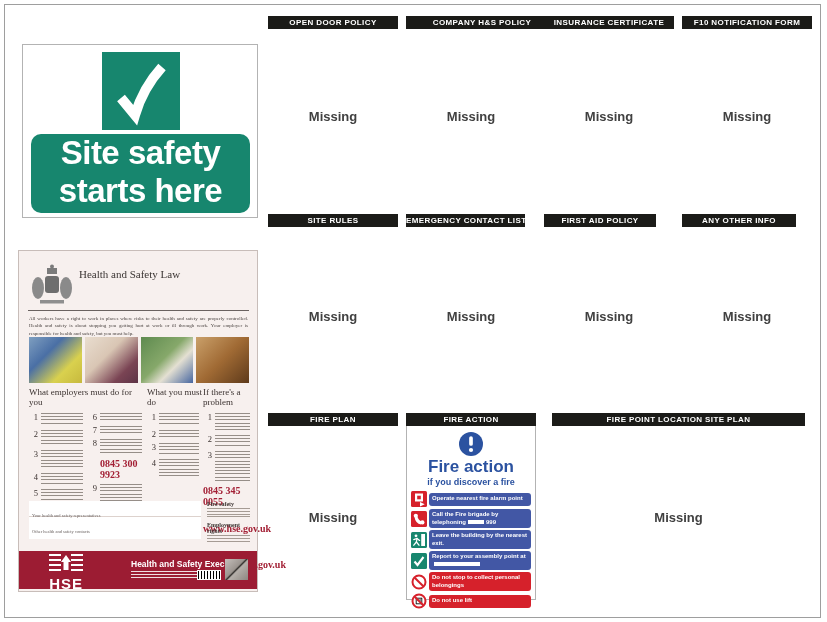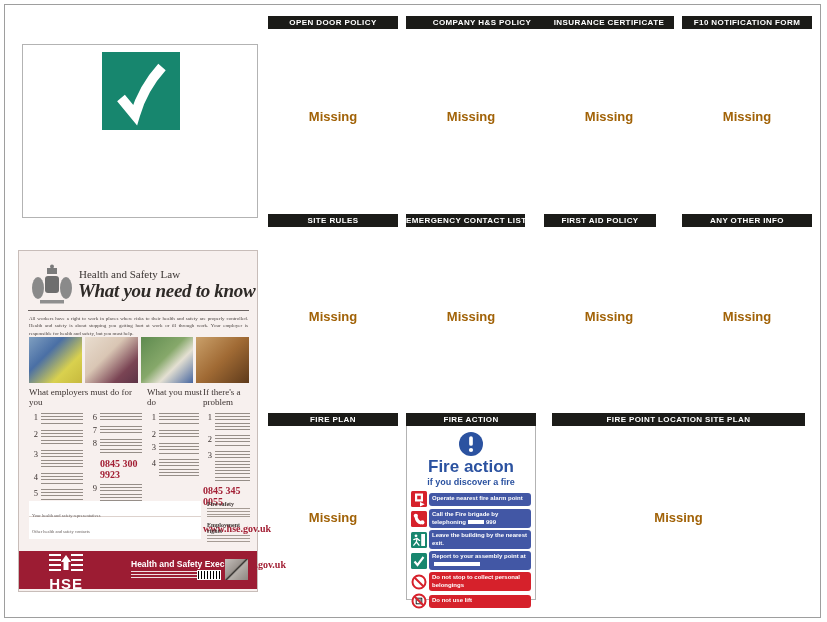--- a/index.html
+++ b/index.html
@@ -5,21 +5,21 @@
   html,body{margin:0;padding:0;background:#ffffff;}
   .canvas{position:relative;width:827px;height:622px;background:#fff;overflow:hidden;
           font-family:"Liberation Sans",sans-serif;}
   .frame{position:absolute;left:4px;top:4px;width:815px;height:612px;border:1px solid #9e9e9e;}
 
   
   .hdr{position:absolute;height:13px;background:#1b1b18;color:#fff;
        font-size:8px;font-weight:bold;line-height:13px;text-align:center;
        letter-spacing:.4px;white-space:nowrap;overflow:hidden;}
   
-  .missing{position:absolute;text-align:center;font-size:13px;font-weight:bold;color:#a16207;}
+  .missing{position:absolute;text-align:center;font-size:13px;font-weight:bold;color:#404040;}
 
   
   .sss{position:absolute;left:22px;top:44px;width:236px;height:174px;background:#fff;
        border:1px solid #b3b3b3;box-sizing:border-box;}
   .sss-check{position:absolute;left:79px;top:7px;width:78px;height:78px;background:#17866E;}
   .sss-panel{position:absolute;left:8px;top:89px;width:219px;height:79px;background:#17866E;
              border-radius:10px;color:#fff;font-weight:bold;font-size:33px;line-height:38px;
              text-align:center;letter-spacing:-.5px;}
 
   
@@ -87,21 +87,21 @@
 <div class="canvas">
   <div class="frame"></div>
 
   <div class="hdr" style="left:268px;top:16px;width:130px;">OPEN DOOR POLICY</div>
   <div class="hdr" style="left:406px;top:16px;width:152px;">COMPANY H&amp;S POLICY</div>
   <div class="hdr" style="left:544px;top:16px;width:130px;">INSURANCE CERTIFICATE</div>
   <div class="hdr" style="left:682px;top:16px;width:130px;">F10 NOTIFICATION FORM</div>
   <div class="hdr" style="left:268px;top:214px;width:130px;">SITE RULES</div>
   <div class="hdr" style="left:406px;top:214px;width:119px;">EMERGENCY CONTACT LIST</div>
   <div class="hdr" style="left:544px;top:214px;width:112px;">FIRST AID POLICY</div>
-  <div class="hdr" style="left:682px;top:214px;width:130px;">ANY OTHER INFO</div>
+  <div class="hdr" style="left:682px;top:214px;width:114px;">ANY OTHER INFO</div>
   <div class="hdr" style="left:268px;top:413px;width:130px;">FIRE PLAN</div>
   <div class="hdr" style="left:406px;top:413px;width:130px;">FIRE ACTION</div>
   <div class="hdr" style="left:552px;top:413px;width:253px;text-align:center;">FIRE POINT LOCATION SITE PLAN</div>
 
   <div class="missing" style="left:268px;top:109px;width:130px;">Missing</div>
   <div class="missing" style="left:406px;top:109px;width:130px;">Missing</div>
   <div class="missing" style="left:544px;top:109px;width:130px;">Missing</div>
   <div class="missing" style="left:682px;top:109px;width:130px;">Missing</div>
   <div class="missing" style="left:268px;top:309px;width:130px;">Missing</div>
   <div class="missing" style="left:406px;top:309px;width:130px;">Missing</div>
@@ -109,20 +109,24 @@
   <div class="missing" style="left:682px;top:309px;width:130px;">Missing</div>
   <div class="missing" style="left:268px;top:510px;width:130px;">Missing</div>
   <div class="missing" style="left:552px;top:510px;width:253px;">Missing</div>
 
   <div class="sss">
     <div class="sss-check">
       <svg viewBox="0 0 78 78" width="78" height="78">
         <path d="M19 46 L33 63 Q41 36 60 15" stroke="#fff" stroke-width="10" fill="none"></path>
       </svg>
     </div>
+    <div class="sss-panel">
+      <div>Site safety</div>
+      <div>starts here</div>
+    </div>
   </div>
 
   <div class="fa">
     <svg class="fa-circle" viewBox="0 0 26 26">
       <circle cx="13" cy="13" r="13" fill="#2B52A0"></circle>
       <rect x="11" y="4.5" width="4" height="10.5" rx="2" fill="#fff"></rect>
       <circle cx="13" cy="19.5" r="2.3" fill="#fff"></circle>
     </svg>
     <div class="fa-title">Fire action</div>
     <div class="fa-sub">if you discover a fire</div>
@@ -207,21 +211,20 @@
   <div class="hp">
     <svg class="hp-arms" viewBox="0 0 48 44" width="48" height="44">
       <ellipse cx="10" cy="25" rx="6" ry="11" fill="#8a8a8a"></ellipse>
       <ellipse cx="38" cy="25" rx="6" ry="11" fill="#8a8a8a"></ellipse>
       <rect x="17" y="13" width="14" height="17" rx="3" fill="#6e6e6e"></rect>
       <rect x="19" y="5" width="10" height="6" fill="#7b7b7b"></rect>
       <circle cx="24" cy="3.5" r="2" fill="#7b7b7b"></circle>
       <rect x="12" y="37" width="24" height="3.5" fill="#8f8f8f"></rect>
     </svg>
     <div class="hp-title1">Health and Safety Law</div>
-    <div class="hp-title2">What you need to know</div>
     <div class="hp-rule"></div>
     <div class="hp-intro">All workers have a right to work in places where risks to their health and safety are properly controlled. Health and safety is about stopping you getting hurt at work or ill through work. Your employer is responsible for health and safety, but you must help.</div>
 
     <div class="hp-photos">
       <div class="hp-photo" style="background:linear-gradient(135deg,#7f9fc0 0%,#4a6fa5 35%,#d9d14e 70%,#c7b93e 100%);"></div>
       <div class="hp-photo" style="background:linear-gradient(135deg,#e9ddcf 0%,#d9c6b4 40%,#7a4454 75%,#5d3346 100%);"></div>
       <div class="hp-photo" style="background:linear-gradient(135deg,#5e8a4f 0%,#86a86a 45%,#e4e0d2 65%,#4766a0 100%);"></div>
       <div class="hp-photo" style="background:linear-gradient(135deg,#caa06a 0%,#a06a34 50%,#5e3a1a 100%);"></div>
     </div>
 

